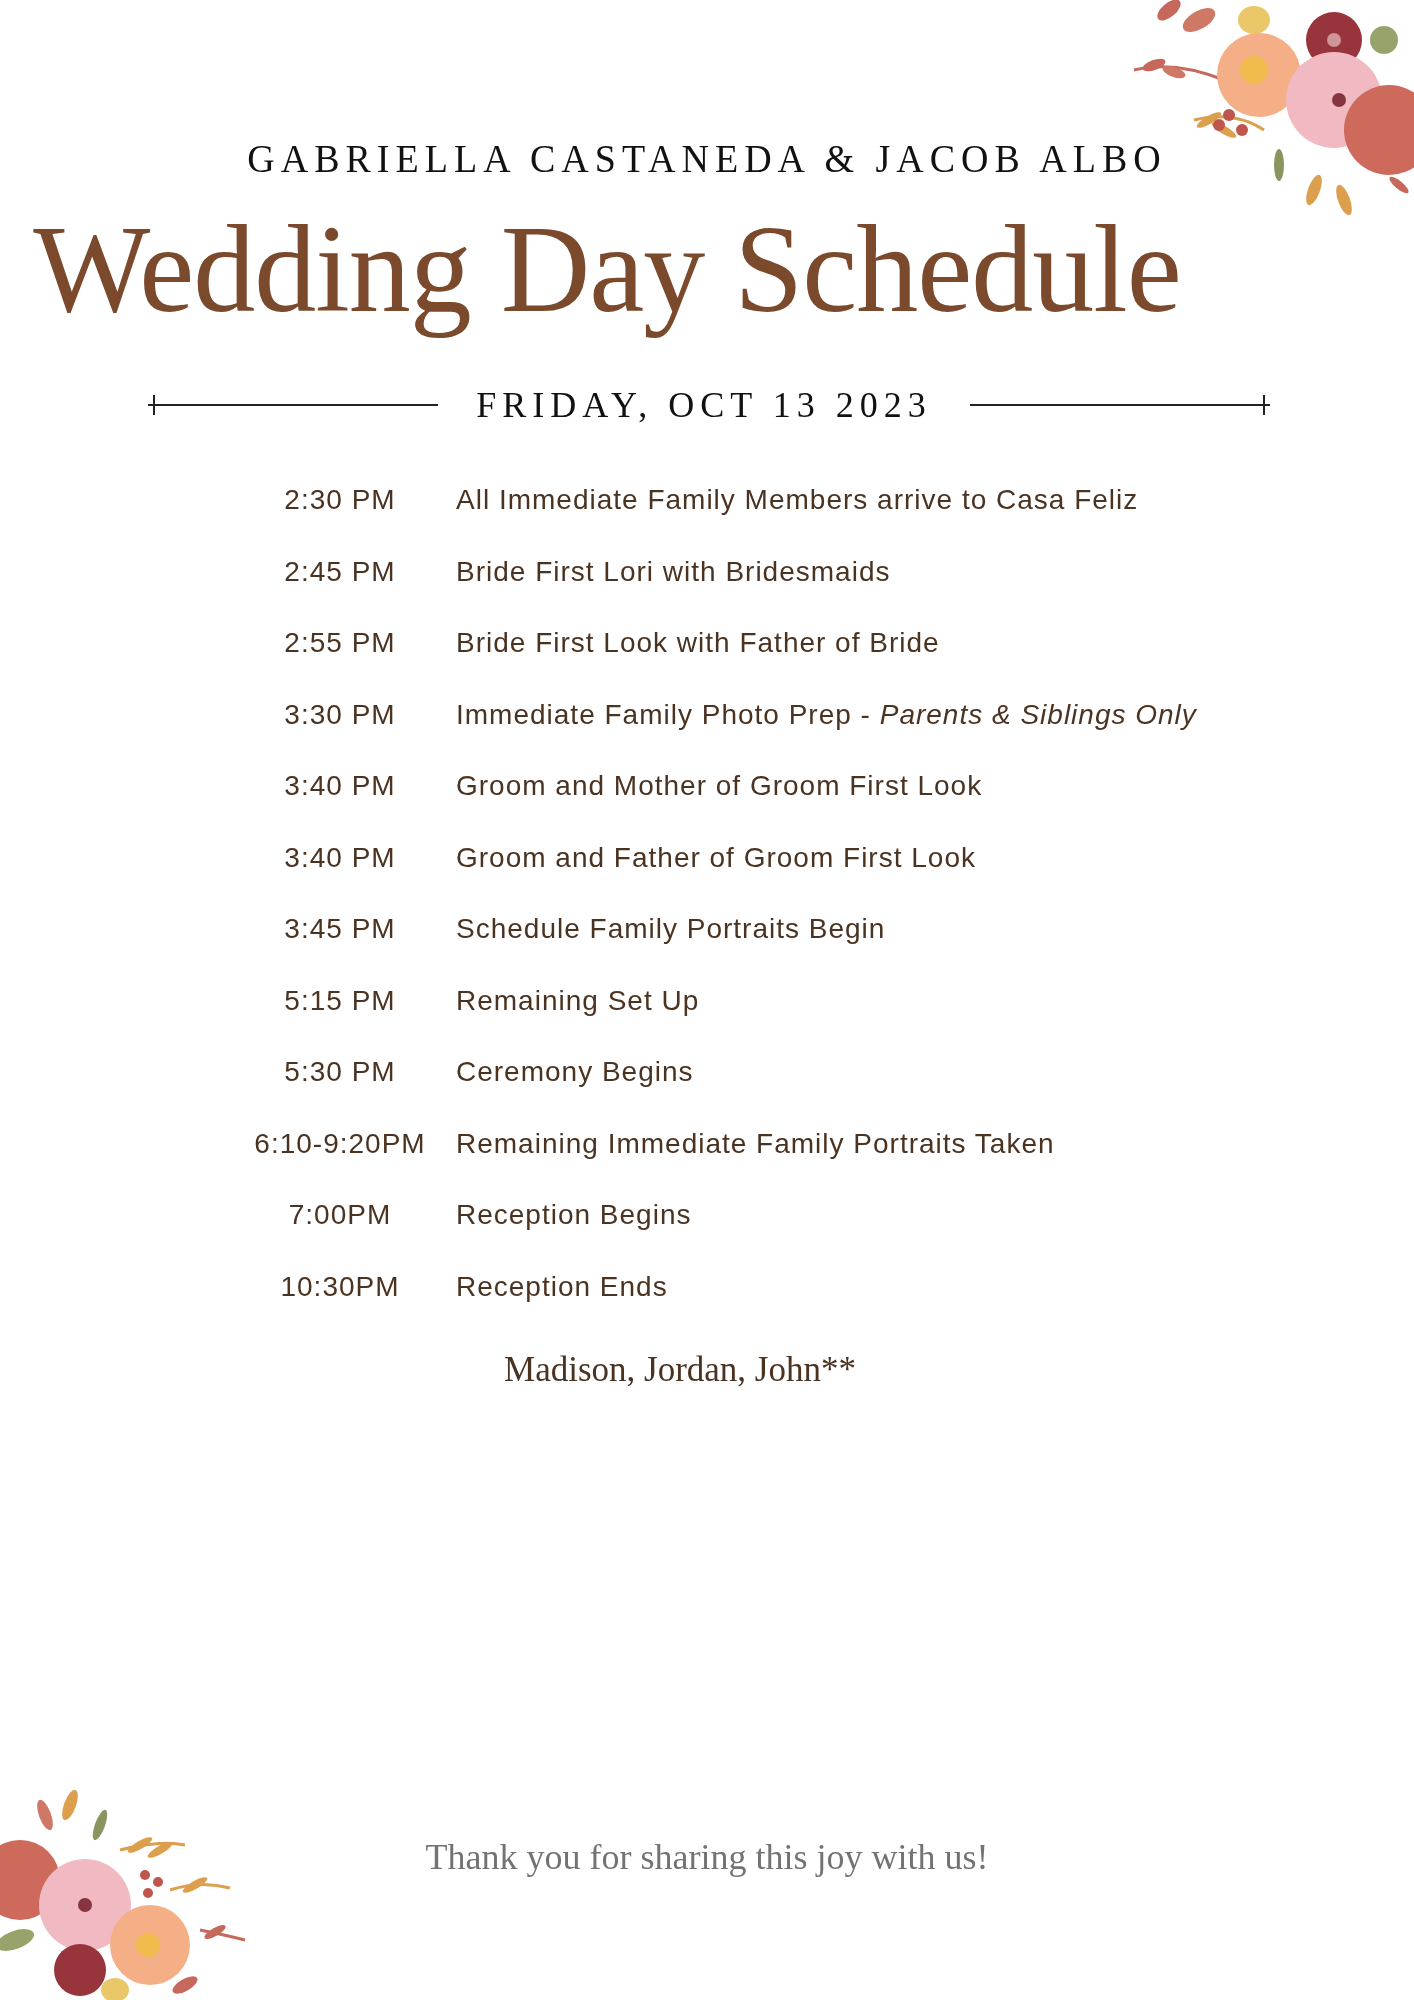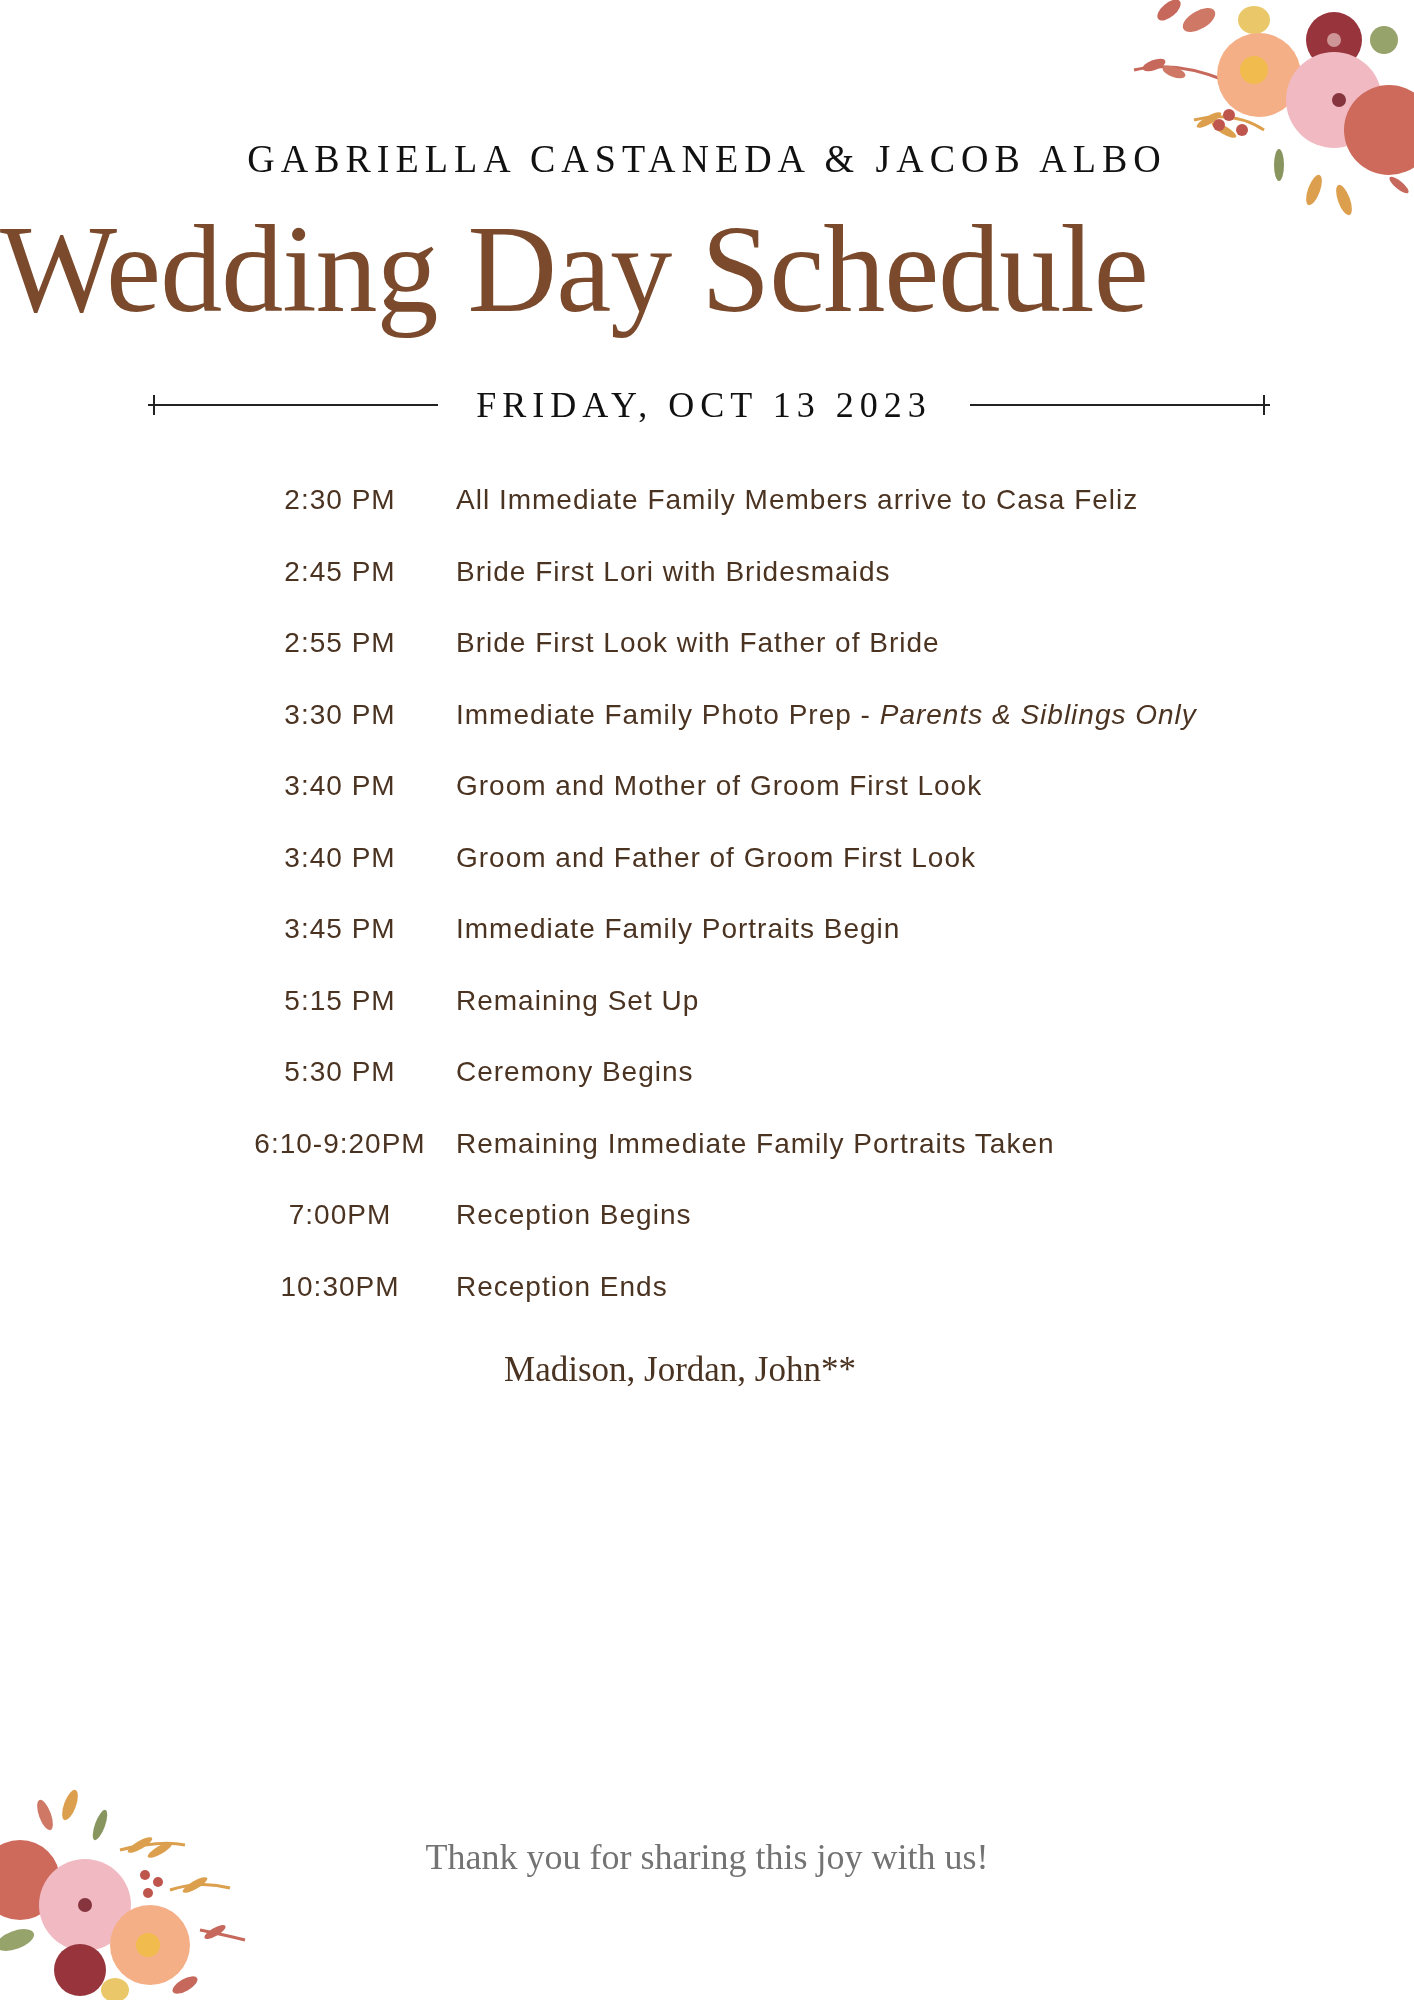--- a/index.html
+++ b/index.html
@@ -5,21 +5,21 @@
   html, body { margin: 0; padding: 0; background: #ffffff; }
   body { width: 1414px; height: 2000px; position: relative; overflow: hidden; }
   .page { position: absolute; inset: 0; }
 
   .couple {
     position: absolute; top: 136px; left: 0; width: 1414px; text-align: center;
     font-family: "Liberation Serif", serif; font-size: 38px; letter-spacing: 6px;
     color: #111111; transform: scaleY(1.08); font-weight: normal;
   }
   .title {
-    position: absolute; top: 196px; left: 0; width: 1214px; text-align: left;
+    position: absolute; top: 196px; left: 0; width: 1214px; text-align: center;
     font-family: "Liberation Serif", serif; font-size: 124px; color: #7b4a2c;
     letter-spacing: -1px; line-height: 1.2;
   }
   .date-row {
     position: absolute; top: 380px; left: 148px; width: 1122px; height: 50px;
     display: flex; align-items: center; justify-content: space-between;
   }
   .rule { position: relative; height: 2px; background: #222; width: 290px; }
   .rule.left { width: 290px; }
   .rule.right { width: 300px; }
@@ -152,21 +152,21 @@
     <div class="row">
       <span class="time">3:40 PM</span>
       <span class="event"><span>Groom and Mother of Groom First Look</span></span>
     </div>
     <div class="row">
       <span class="time">3:40 PM</span>
       <span class="event"><span>Groom and Father of Groom First Look</span></span>
     </div>
     <div class="row">
       <span class="time">3:45 PM</span>
-      <span class="event"><span>Immediate Family Portraits Begin</span></span>
+      <span class="event"><span>Schedule Family Portraits Begin</span></span>
     </div>
     <div class="row">
       <span class="time">5:15 PM</span>
       <span class="event"><span>Remaining Set Up</span></span>
     </div>
     <div class="row">
       <span class="time">5:30 PM</span>
       <span class="event"><span>Ceremony Begins</span></span>
     </div>
     <div class="row">

